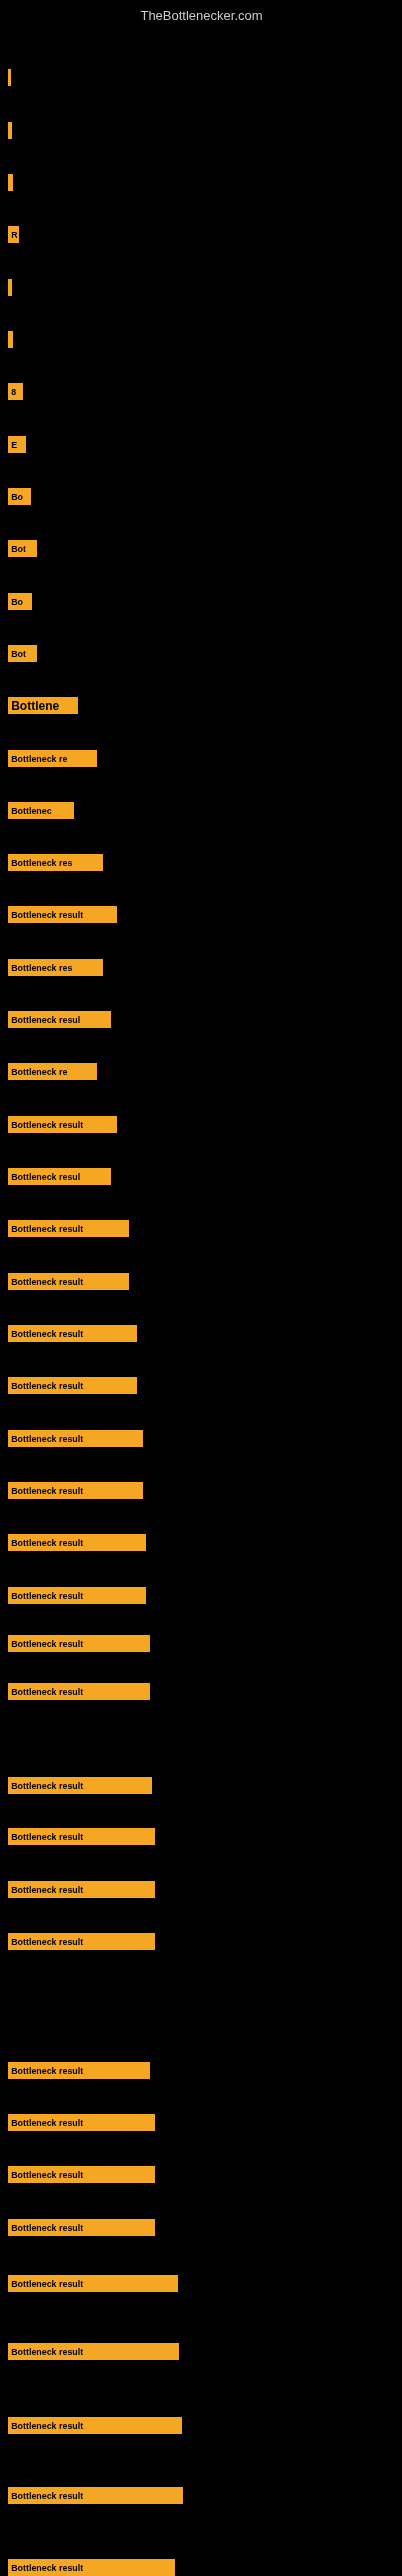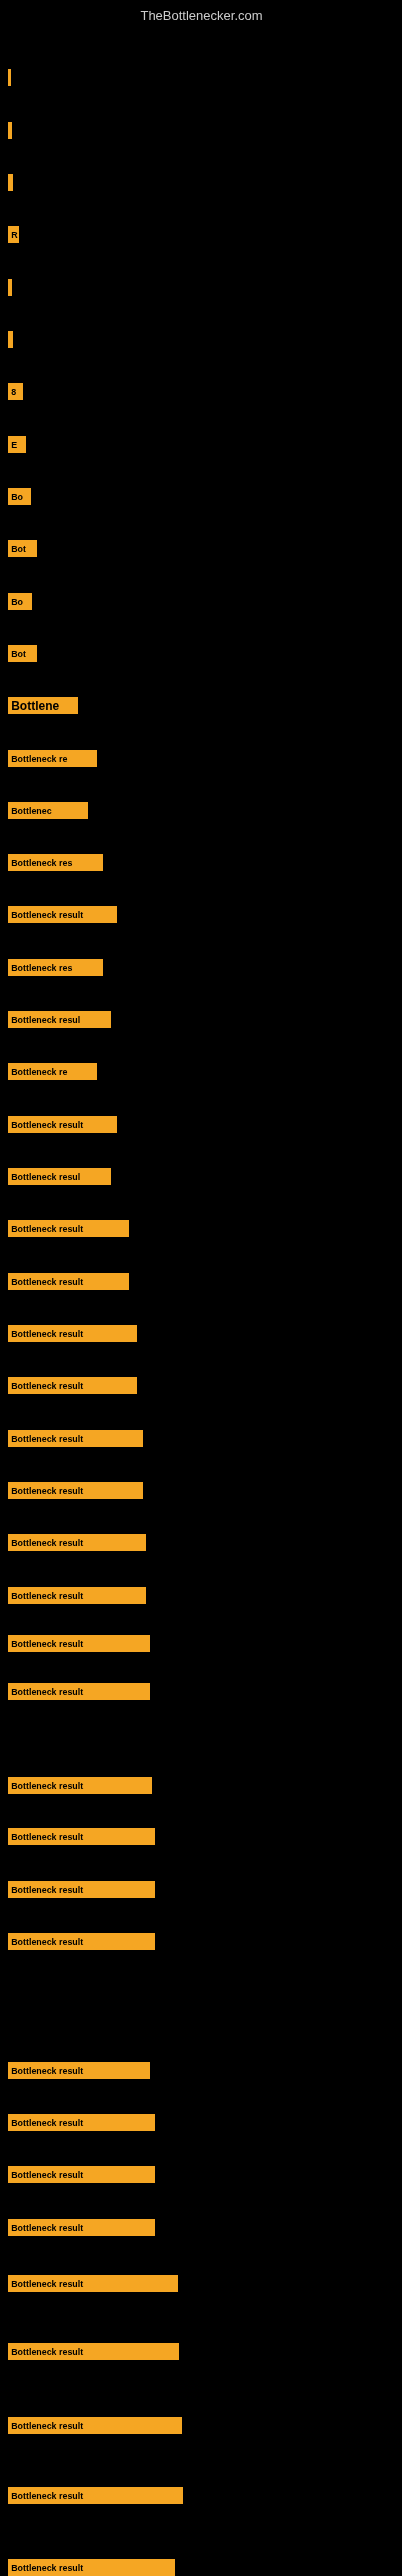--- a/index.html
+++ b/index.html
@@ -77,21 +77,21 @@
     <div style="position: absolute; top: 620px; left: 8px; height: 19.3px; display: flex; align-items: center;">
       <div style="background-color: rgb(245, 166, 35); color: rgb(0, 0, 0); font-weight: bold; font-size: 8.9px; height: 17.7px; width: 29px; display: flex; align-items: center; padding-left: 3.2px; overflow: hidden; white-space: nowrap;">Bot</div>
     </div>
     <div style="position: absolute; top: 672px; left: 8px; height: 19.3px; display: flex; align-items: center;">
       <div style="background-color: rgb(245, 166, 35); color: rgb(0, 0, 0); font-weight: bold; font-size: 12px; height: 17.7px; width: 70px; display: flex; align-items: center; padding-left: 3.2px; overflow: hidden; white-space: nowrap;">Bottlene</div>
     </div>
     <div style="position: absolute; top: 725px; left: 8px; height: 19.3px; display: flex; align-items: center;">
       <div style="background-color: rgb(245, 166, 35); color: rgb(0, 0, 0); font-weight: bold; font-size: 8.9px; height: 17.7px; width: 89px; display: flex; align-items: center; padding-left: 3.2px; overflow: hidden; white-space: nowrap;">Bottleneck re</div>
     </div>
     <div style="position: absolute; top: 777px; left: 8px; height: 19.3px; display: flex; align-items: center;">
-      <div style="background-color: rgb(245, 166, 35); color: rgb(0, 0, 0); font-weight: bold; font-size: 8.9px; height: 17.7px; width: 80px; display: flex; align-items: center; padding-left: 3.2px; overflow: hidden; white-space: nowrap;">Bottlenec</div>
+      <div style="background-color: rgb(245, 166, 35); color: rgb(0, 0, 0); font-weight: bold; font-size: 8.9px; height: 17.7px; width: 66px; display: flex; align-items: center; padding-left: 3.2px; overflow: hidden; white-space: nowrap;">Bottlenec</div>
     </div>
     <div style="position: absolute; top: 829px; left: 8px; height: 19.3px; display: flex; align-items: center;">
       <div style="background-color: rgb(245, 166, 35); color: rgb(0, 0, 0); font-weight: bold; font-size: 8.9px; height: 17.7px; width: 95px; display: flex; align-items: center; padding-left: 3.2px; overflow: hidden; white-space: nowrap;">Bottleneck res</div>
     </div>
     <div style="position: absolute; top: 881px; left: 8px; height: 19.3px; display: flex; align-items: center;">
       <div style="background-color: rgb(245, 166, 35); color: rgb(0, 0, 0); font-weight: bold; font-size: 8.9px; height: 17.7px; width: 109px; display: flex; align-items: center; padding-left: 3.2px; overflow: hidden; white-space: nowrap;">Bottleneck result</div>
     </div>
     <div style="position: absolute; top: 934px; left: 8px; height: 19.3px; display: flex; align-items: center;">
       <div style="background-color: rgb(245, 166, 35); color: rgb(0, 0, 0); font-weight: bold; font-size: 8.9px; height: 17.7px; width: 95px; display: flex; align-items: center; padding-left: 3.2px; overflow: hidden; white-space: nowrap;">Bottleneck res</div>
     </div>

